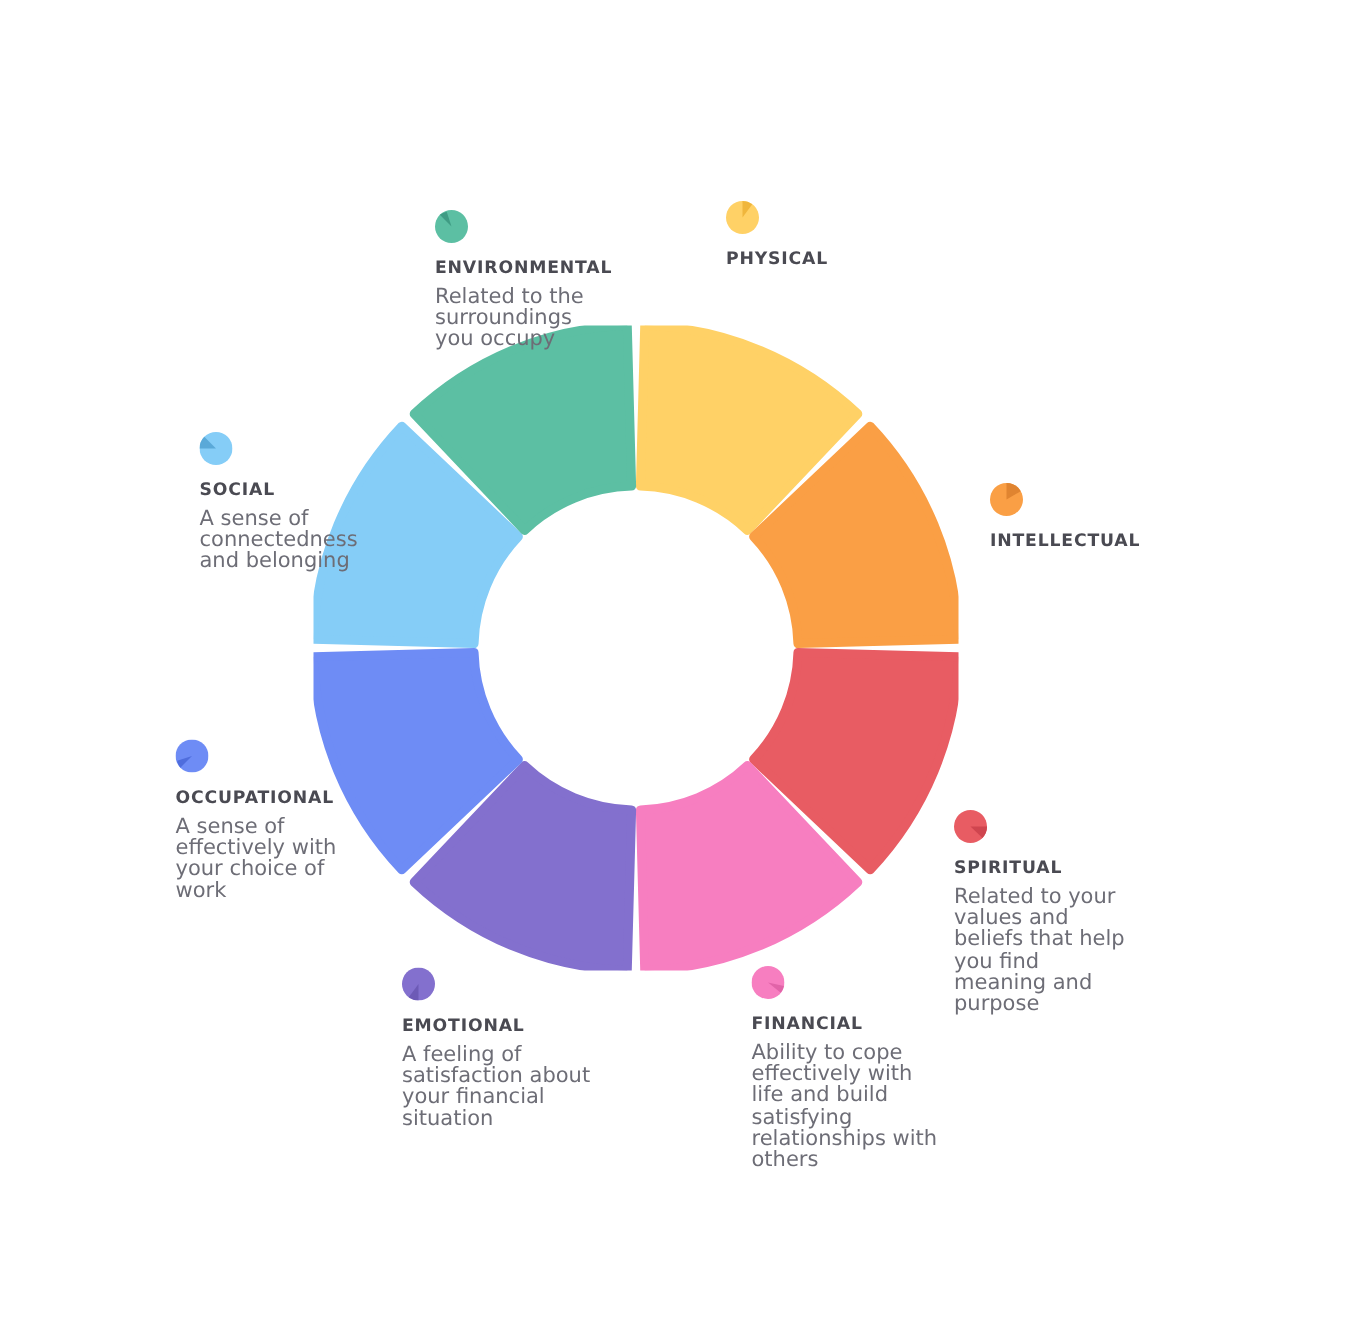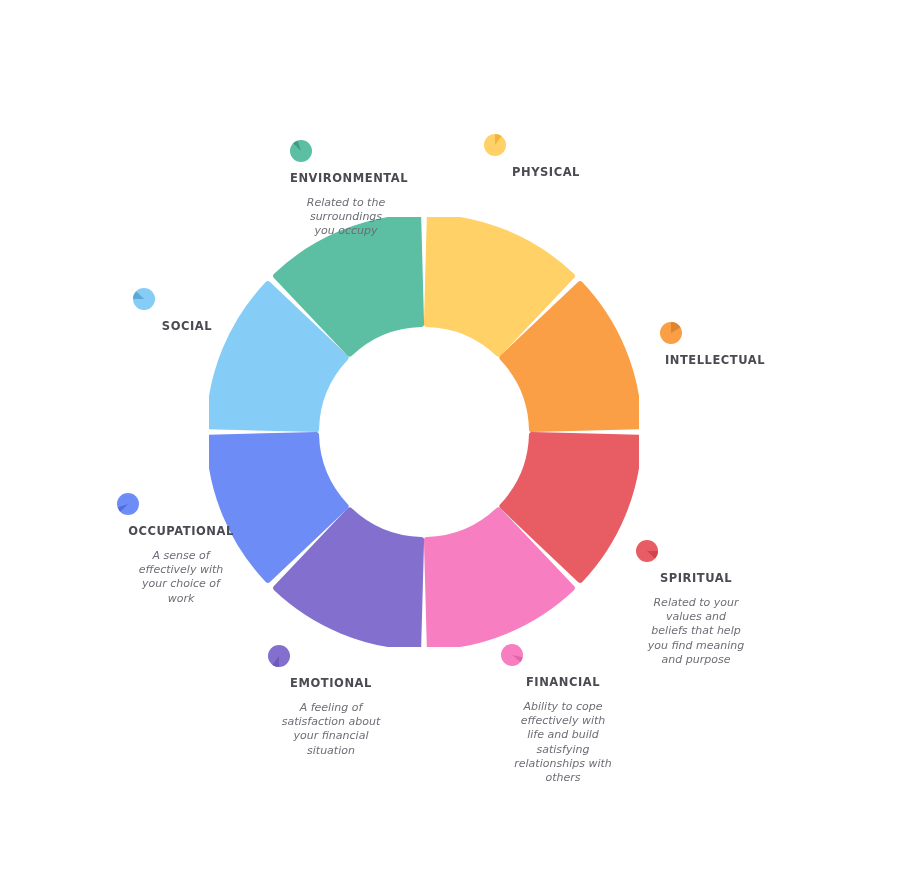--- a/index.html
+++ b/index.html
@@ -33,44 +33,42 @@
     top: 217px;
     width: 430px;
     height: 430px;
     display: block;
   }
 
   
   .label-block {
     position: absolute;
     width: 150px;
-    text-align: center;
   }
   .label-icon {
     display: block;
     width: 22px;
     height: 22px;
     margin-bottom: 9px;
   }
   .label-title {
     font-size: 11.5px;
     font-weight: bold;
     letter-spacing: 0.55px;
     color: #4a4a52;
     line-height: 14px;
     margin: 0 0 6px 0;
     white-space: nowrap;
   }
   .label-desc {
-    font-size: 11px;
+    font-size: 14px;
     font-weight: normal;
     color: #6d6d76;
     line-height: 14.2px;
-    margin: 11px;
-    font-style: italic;
+    margin: 0;
   }
 
   
   .pos-physical      { left: 484px; top: 134px; width: 124px; }
   .pos-intellectual  { left: 660px; top: 322px; width: 110px; }
   .pos-spiritual     { left: 636px; top: 540px; width: 120px; }
   .pos-emotional     { left: 501px; top: 644px; width: 124px; }
   .pos-financial     { left: 268px; top: 645px; width: 126px; }
   .pos-occupational  { left: 117px; top: 493px; width: 128px; }
   .pos-social        { left: 133px; top: 288px; width: 108px; }
@@ -145,20 +143,21 @@
     <p class="label-title">OCCUPATIONAL</p>
     <p class="label-desc">A sense of effectively with your choice of work</p>
   </div>
 
   <div class="label-block pos-social">
     <svg class="label-icon" viewBox="0 0 22 22">
       <circle cx="11" cy="11" r="11" fill="#85cdf7"></circle>
       <path d="M11 11 L0 11 A11 11 0 0 1 3.2 3.2 Z" fill="#5aa9d8"></path>
     </svg>
     <p class="label-title">SOCIAL</p>
+    <p class="label-desc">A sense of connectedness and belonging</p>
   </div>
 
   <div class="label-block pos-environmental">
     <svg class="label-icon" viewBox="0 0 22 22">
       <circle cx="11" cy="11" r="11" fill="#5cbfa3"></circle>
       <path d="M11 11 L3.2 3.2 A11 11 0 0 1 7.8 1.1 Z" fill="#3f9c84"></path>
     </svg>
     <p class="label-title">ENVIRONMENTAL</p>
     <p class="label-desc">Related to the surroundings you occupy</p>
   </div>

